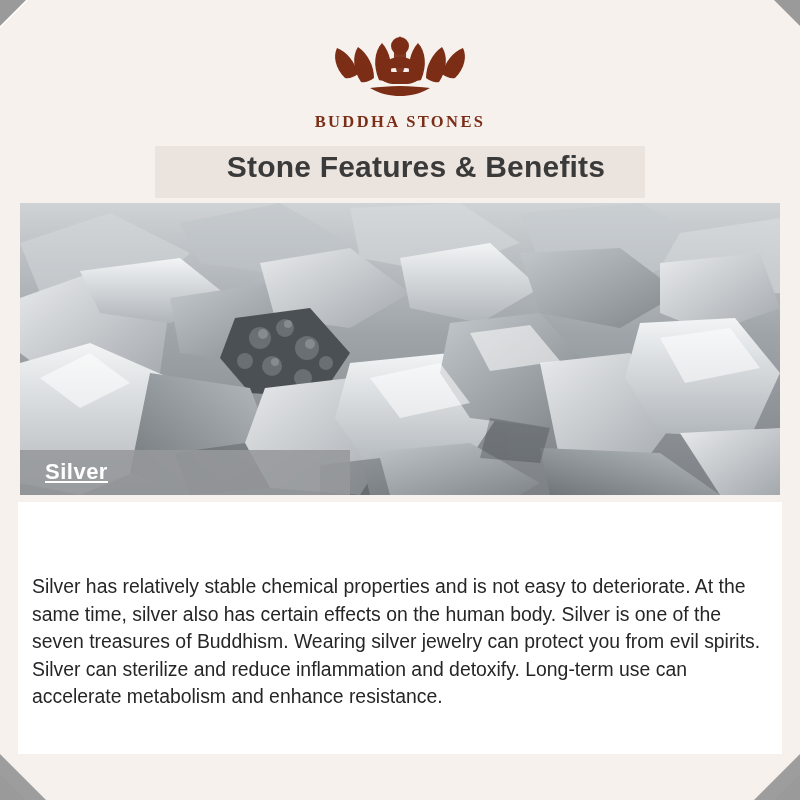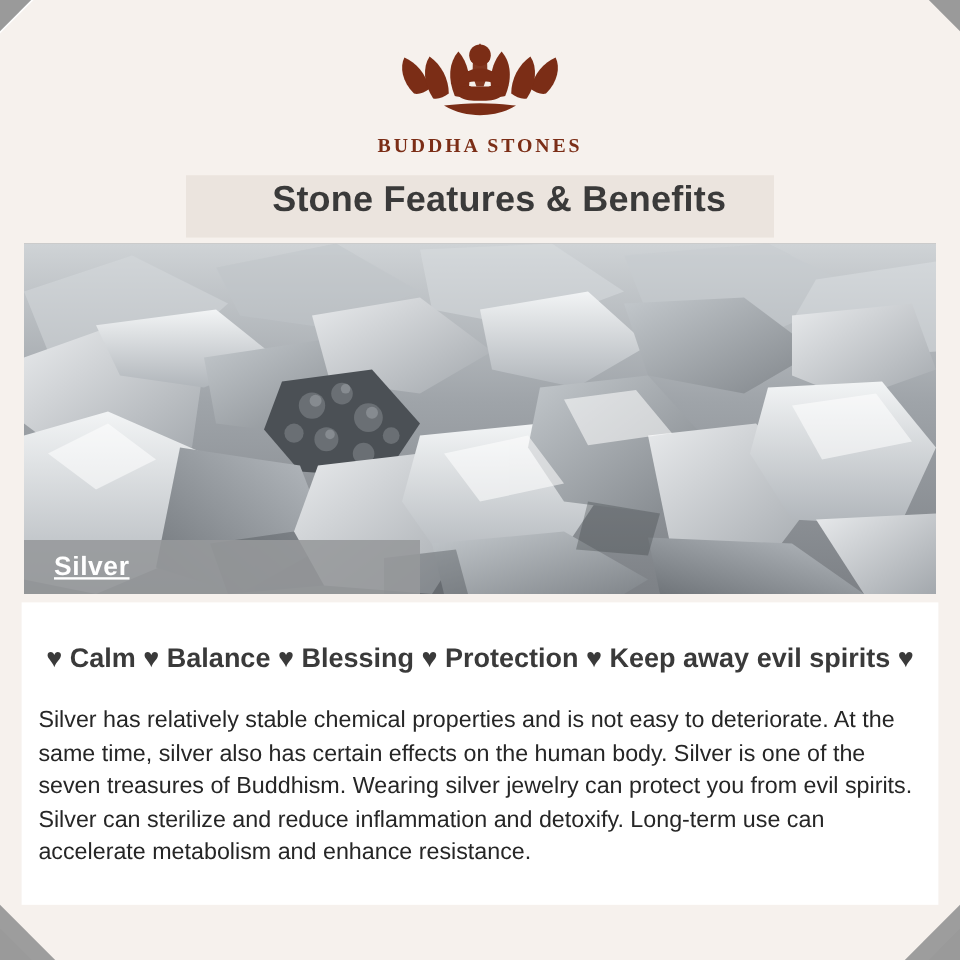--- a/index.html
+++ b/index.html
@@ -168,21 +168,21 @@
     text-align: center;
     font-size: 22.5px;
     font-weight: bold;
     color: #3a3a3a;
     z-index: 4;
     white-space: nowrap;
   }
 
   .body-text {
     position: absolute;
-    top: 587px;
+    top: 573px;
     left: 32px;
     width: 740px;
     font-size: 19.4px;
     line-height: 27.5px;
     color: #262626;
     z-index: 4;
     text-align: left;
   }
 
   
@@ -331,19 +331,18 @@
         <polygon points="470,215 530,225 520,260 460,255"></polygon>
         <polygon points="300,262 360,255 370,292 300,292"></polygon>
       </g>
     </svg>
   </div>
 
   <div class="hero-label"></div>
   <div class="hero-label-text">Silver</div>
 
   <div class="content-panel"></div>
-  <div class="keywords">♥ Calm ♥ Balance ♥ Blessing ♥ Protection ♥ Keep away evil spirits ♥</div>
   <div class="body-text">Silver has relatively stable chemical properties and is not easy to deteriorate. At the same time, silver also has certain effects on the human body. Silver is one of the seven treasures of Buddhism. Wearing silver jewelry can protect you from evil spirits. Silver can sterilize and reduce inflammation and detoxify. Long-term use can accelerate metabolism and enhance resistance.</div>
 
   <div class="bottom-accent-left"></div>
   <div class="bottom-accent-right"></div>
 
 </div>
 
 </body></html>

